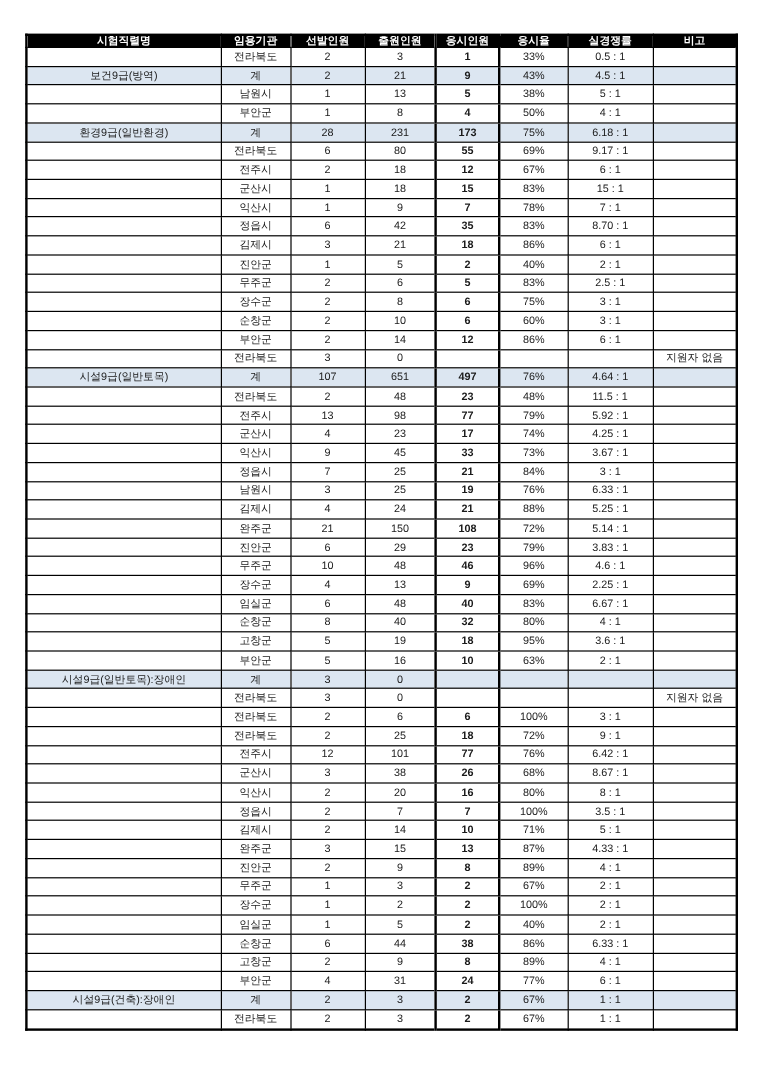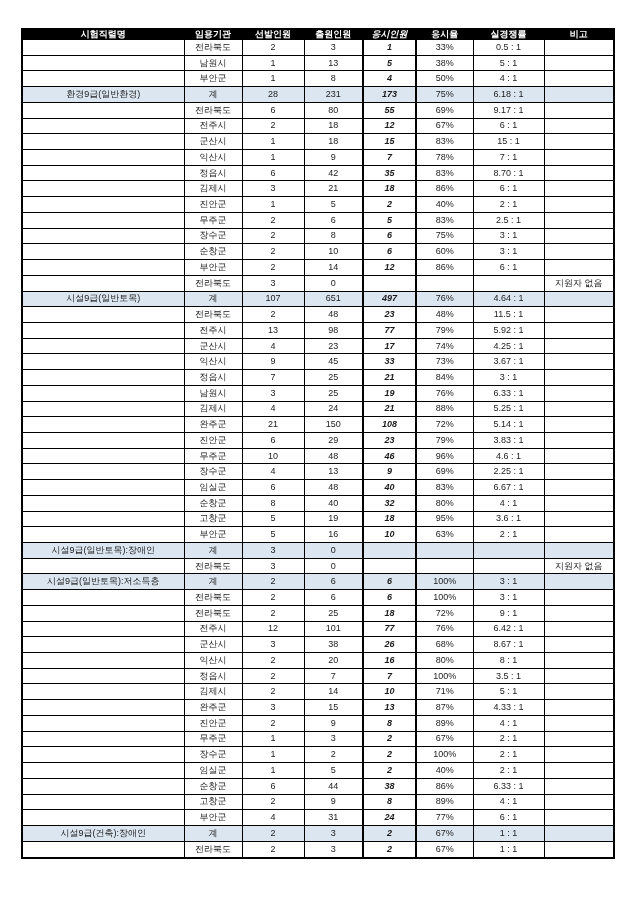--- a/index.html
+++ b/index.html
@@ -39,21 +39,20 @@
   .stats-table thead th {
     background: #000000;
     color: #ffffff;
     font-weight: bold;
   }
   
   .stats-table th:nth-child(5),
   .stats-table td:nth-child(5) {
     border-left-width: 2px;
     border-right-width: 2px;
-    font-style: italic;
   }
   .stats-table td:nth-child(5) { font-weight: bold; }
   
   .stats-table td:nth-child(8) { font-weight: normal; }
   
   .stats-table tr.total-row td { background: #dce6f1; }
 </style>
 </head>
 <body>
 
@@ -85,20 +84,30 @@
         <tr>
           <td></td>
           <td>전라북도</td>
           <td>2</td>
           <td>3</td>
           <td>1</td>
           <td>33%</td>
           <td>0.5 : 1</td>
           <td></td>
         </tr>
+        <tr class="total-row">
+          <td>보건9급(방역)</td>
+          <td>계</td>
+          <td>2</td>
+          <td>21</td>
+          <td>9</td>
+          <td>43%</td>
+          <td>4.5 : 1</td>
+          <td></td>
+        </tr>
         <tr>
           <td></td>
           <td>남원시</td>
           <td>1</td>
           <td>13</td>
           <td>5</td>
           <td>38%</td>
           <td>5 : 1</td>
           <td></td>
         </tr>
@@ -415,30 +424,20 @@
         <tr>
           <td></td>
           <td>전라북도</td>
           <td>3</td>
           <td>0</td>
           <td></td>
           <td></td>
           <td></td>
           <td>지원자 없음</td>
         </tr>
-        <tr class="total-row">
-          <td>시설9급(일반토목):저소득층</td>
-          <td>계</td>
-          <td>2</td>
-          <td>6</td>
-          <td>6</td>
-          <td>100%</td>
-          <td>3 : 1</td>
-          <td></td>
-        </tr>
         <tr>
           <td></td>
           <td>전라북도</td>
           <td>2</td>
           <td>6</td>
           <td>6</td>
           <td>100%</td>
           <td>3 : 1</td>
           <td></td>
         </tr>

